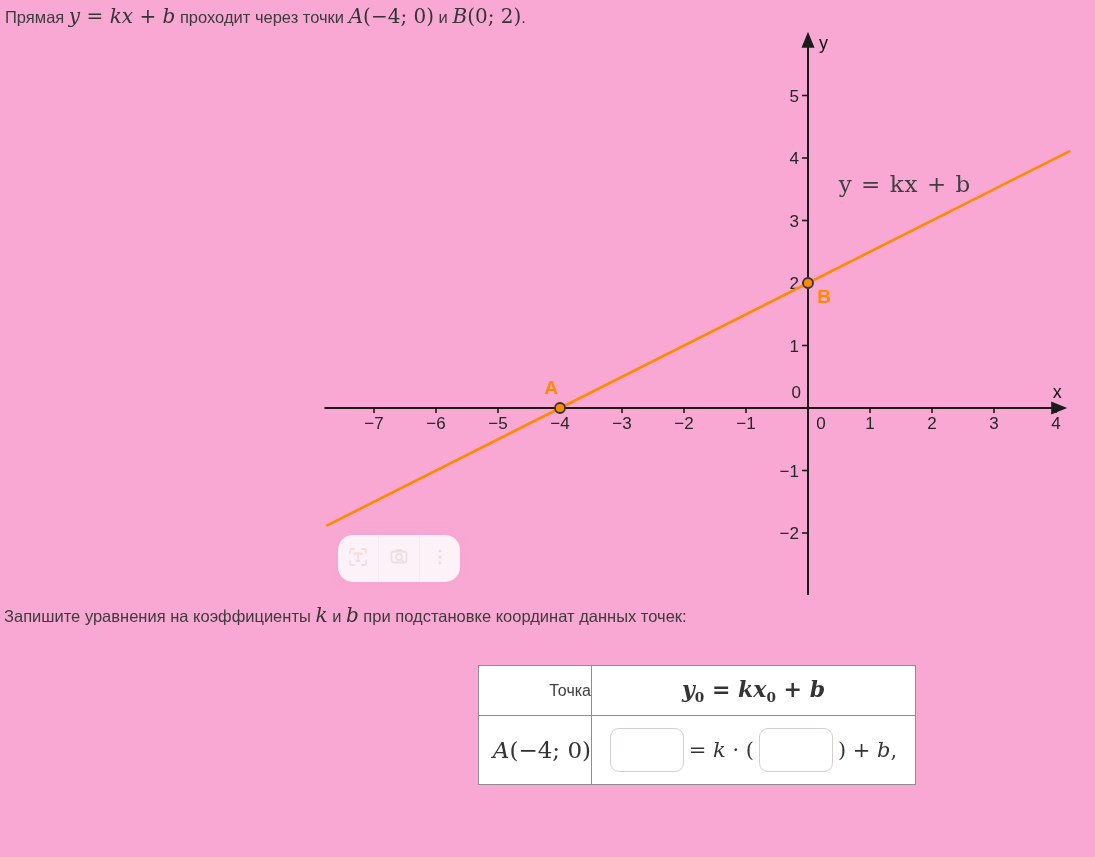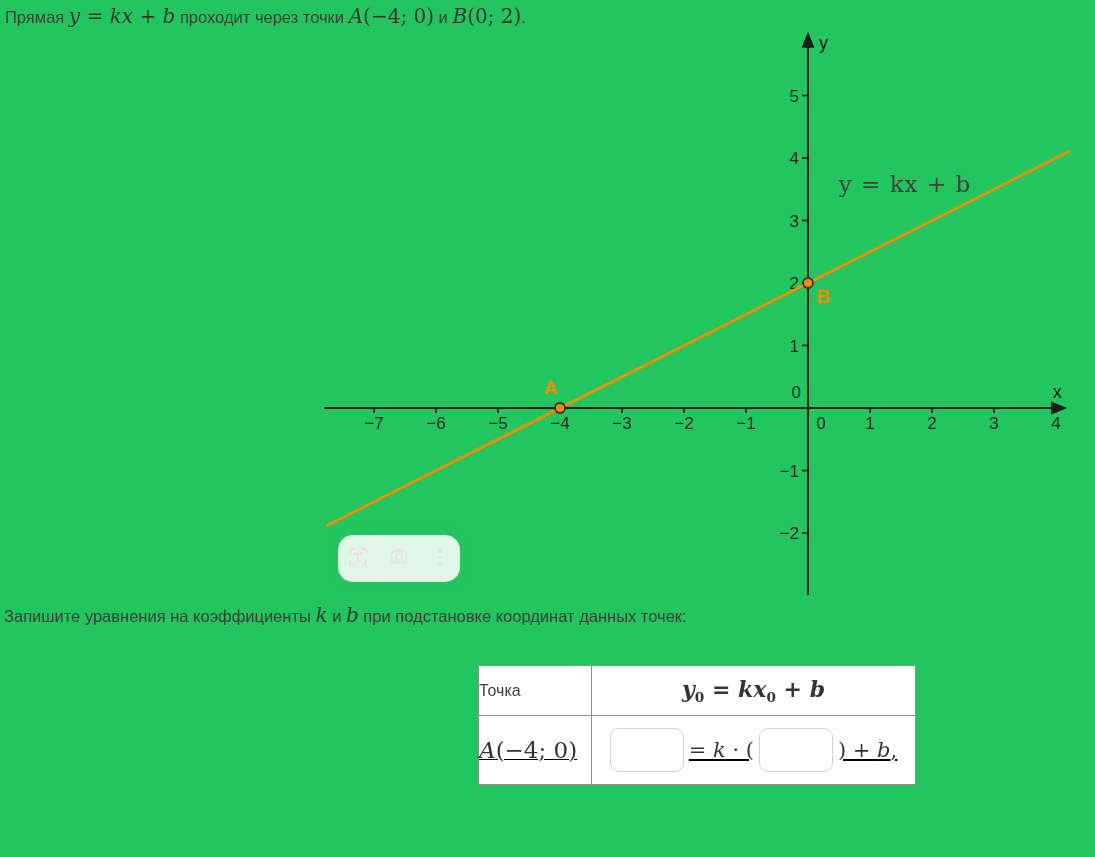--- a/index.html
+++ b/index.html
@@ -1,17 +1,17 @@
 <!DOCTYPE html>
 <html><head>
 <meta charset="utf-8">
 <style>
   * { margin:0; padding:0; box-sizing:border-box; }
   body { background:#fff; font-family:"Liberation Sans", sans-serif; }
-  .page { position:relative; width:1095px; height:857px; background:#22c55e; overflow:hidden; }
+  .page { position:relative; width:1095px; height:857px; background:#f9a8d4; overflow:hidden; }
 
   
   .statement { position:absolute; left:5px; top:4px; font-size:16.5px; color:#3c3c3c; white-space:nowrap; }
   .instruction { position:absolute; left:4px; top:603px; font-size:16.5px; color:#3c3c3c; white-space:nowrap;text-align:center; }
   .math { font-family:"DejaVu Serif", serif; color:#343434; }
   .math i { font-style:italic; }
   .statement .math, .instruction .math { font-size:20px; }
 
   
   .graph-wrap { position:absolute; left:0; top:0; width:1095px; height:600px; }
@@ -24,24 +24,24 @@
   .img-tools { position:absolute; left:338px; top:535px; width:122px; height:47px;
     background:rgba(255,255,255,0.85); border-radius:15px; display:flex; align-items:stretch;
     box-shadow:0 0 12px rgba(190,160,160,0.10); }
   .img-tools .cell { flex:1; display:flex; align-items:center; justify-content:center;
     border:none; background:transparent; cursor:pointer; }
   .img-tools .cell + .cell { border-left:1px solid rgba(242,236,236,0.9); }
 
   
   .eq-table { position:absolute; left:478px; top:665px; border-collapse:collapse; table-layout:fixed; background:#fff; }
   .eq-table th, .eq-table td { border:1px solid #8f8f8f; vertical-align:middle; }
-  .eq-table .c1 { width:113px; text-align:left; }
+  .eq-table .c1 { width:113px; text-align:right; }
   .eq-table .c2 { width:324px; text-align:center; }
   .eq-table thead tr { height:50px; }
-  .eq-table tbody tr.rA { height:69px;text-decoration:underline; }
+  .eq-table tbody tr.rA { height:69px; }
   .eq-table tbody tr.rB { height:70px; }
   .pt-header { font-size:16px; color:#3f3f3f; font-weight:400; }
   .hdr { font-size:22px;margin-top:38px; }
   .hdr sub, .lbl sub { font-size:0.62em; }
   .lbl { font-size:23px; }
   .eqflex { display:flex; align-items:center; justify-content:center; gap:5px; padding:0 6px; }
   .eq { font-size:21px; white-space:nowrap; }
   input.ans { width:74px; height:44px; border:1.5px solid #d4d0cd; border-radius:9px;
     background:#fff; font-size:20px; text-align:center; font-family:"DejaVu Serif", serif; color:#343434; outline:none; }
 </style>

